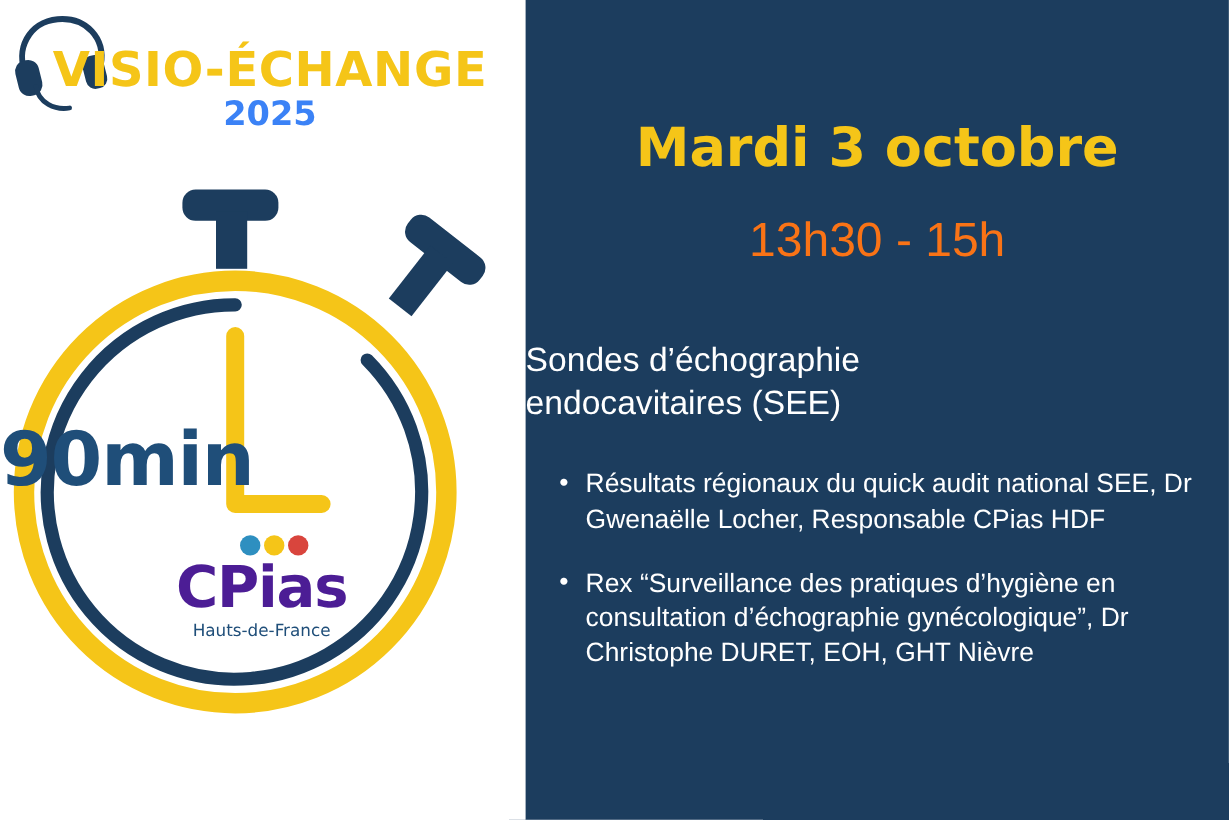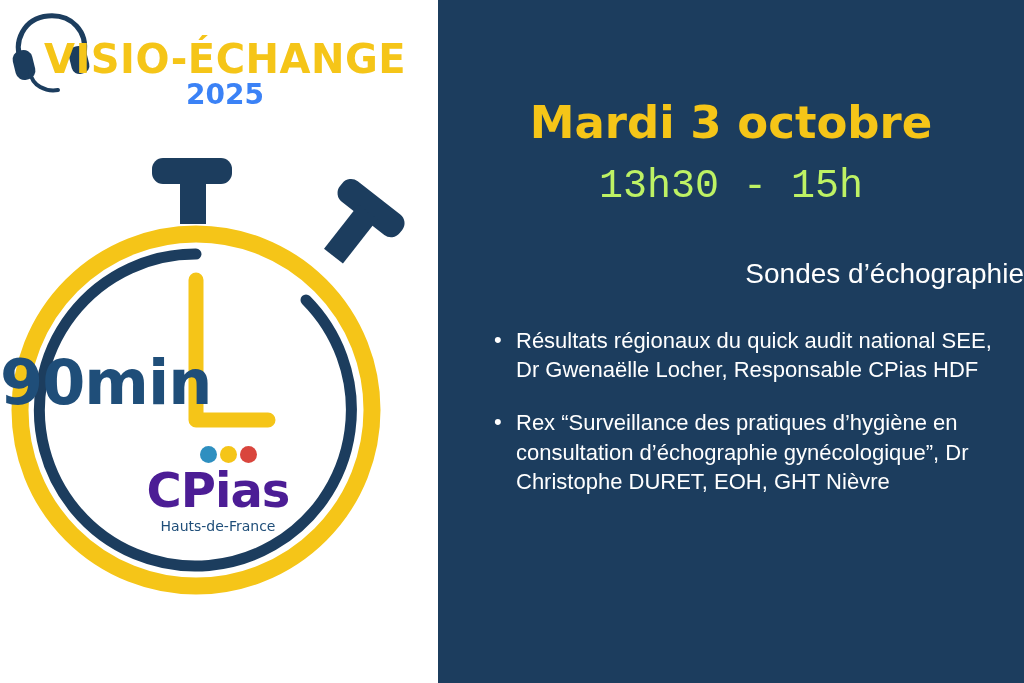--- a/index.html
+++ b/index.html
@@ -130,40 +130,40 @@
     margin: 0;
     padding-top: 98px;
     text-align: center;
     font-family: "DejaVu Sans", sans-serif;
     font-weight: bold;
     font-size: 45px;
     color: #F5C518;
     line-height: 1.1;
   }
   .time {
-    margin: 3px;
+    margin: 16px;
     padding-top: 14px;
     text-align: center;
-    font-family: Liberation Mono, monospace;
+    font-family: Liberation Sans, sans-serif;
     font-size: 40px;
-    color: #bef264;
+    color: #f97316;
     line-height: 1.1;
   }
   .subject {
     margin: 0;
     padding-top: 44px;
-    text-align: right;
+    text-align: left;
     font-family: "Liberation Sans", sans-serif;
     font-size: 28px;
     color: #ffffff;
     line-height: 1.3;
   }
   .bullets {
     margin: 0;
-    padding: 34px 30px 0 56px;
+    padding: 34px 30px 0 28px;
     list-style: none;
   }
   .bullets li {
     position: relative;
     font-family: "Liberation Sans", sans-serif;
     font-size: 22px;
     line-height: 1.33;
     color: #ffffff;
     margin-bottom: 24px;
     padding-left: 22px;
@@ -226,20 +226,21 @@
       <div class="cpias-word">CPias</div>
       <div class="cpias-sub">Hauts-de-France</div>
     </div>
   </div>
 
   <div class="right">
     <div class="date">Mardi 3 octobre</div>
     <div class="time">13h30 - 15h</div>
     <div class="subject">
       <div>Sondes d’échographie</div>
+      <div>endocavitaires (SEE)</div>
     </div>
     <ul class="bullets">
       <li>Résultats régionaux du quick audit national SEE, Dr Gwenaëlle Locher, Responsable CPias HDF</li>
       <li>Rex “Surveillance des pratiques d’hygiène en consultation d’échographie gynécologique”, Dr Christophe DURET, EOH, GHT Nièvre</li>
     </ul>
   </div>
 
 </div>
 
 </body></html>

